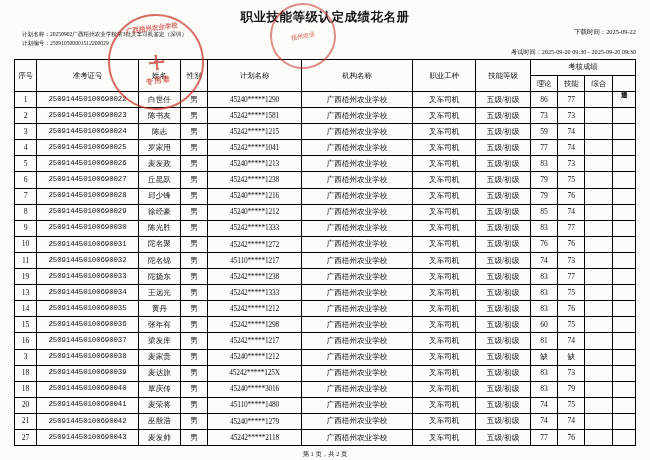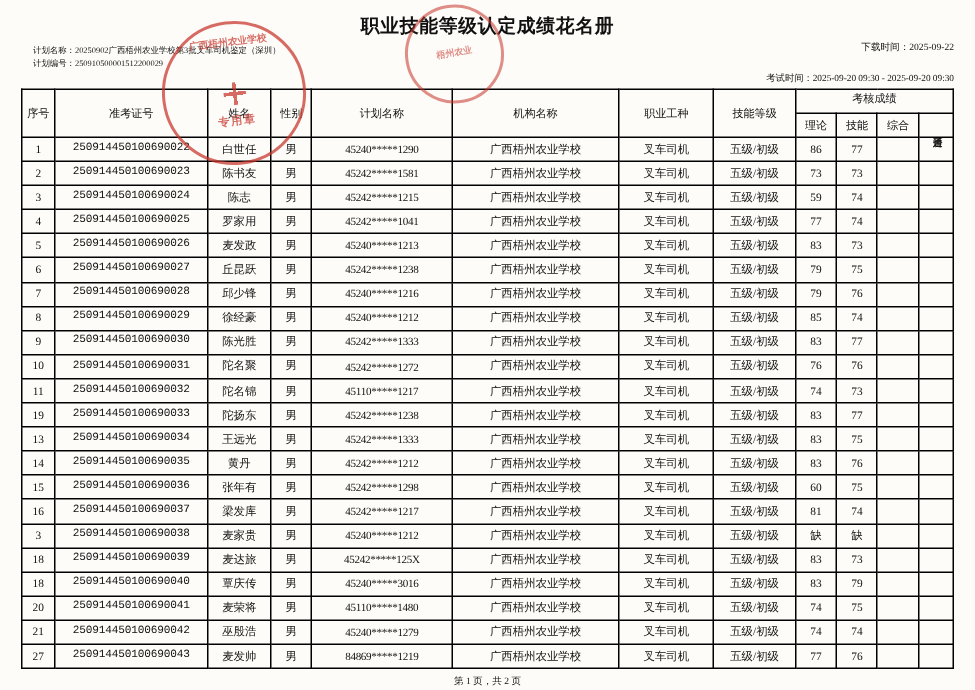--- a/index.html
+++ b/index.html
@@ -502,21 +502,21 @@
           <td class="score">74</td>
           <td class="score">74</td>
           <td class="score"></td>
           <td class="score"></td>
         </tr>
         <tr>
           <td class="num">27</td>
           <td class="cert">250914450100690043</td>
           <td class="name">麦发帅</td>
           <td class="sex">男</td>
-          <td class="id">84869*****1219</td>
+          <td class="id">45242*****2118</td>
           <td class="org">广西梧州农业学校</td>
           <td class="occ">叉车司机</td>
           <td class="level">五级/初级</td>
           <td class="score">77</td>
           <td class="score">76</td>
           <td class="score"></td>
           <td class="score"></td>
         </tr>
       </tbody>
   </table>

